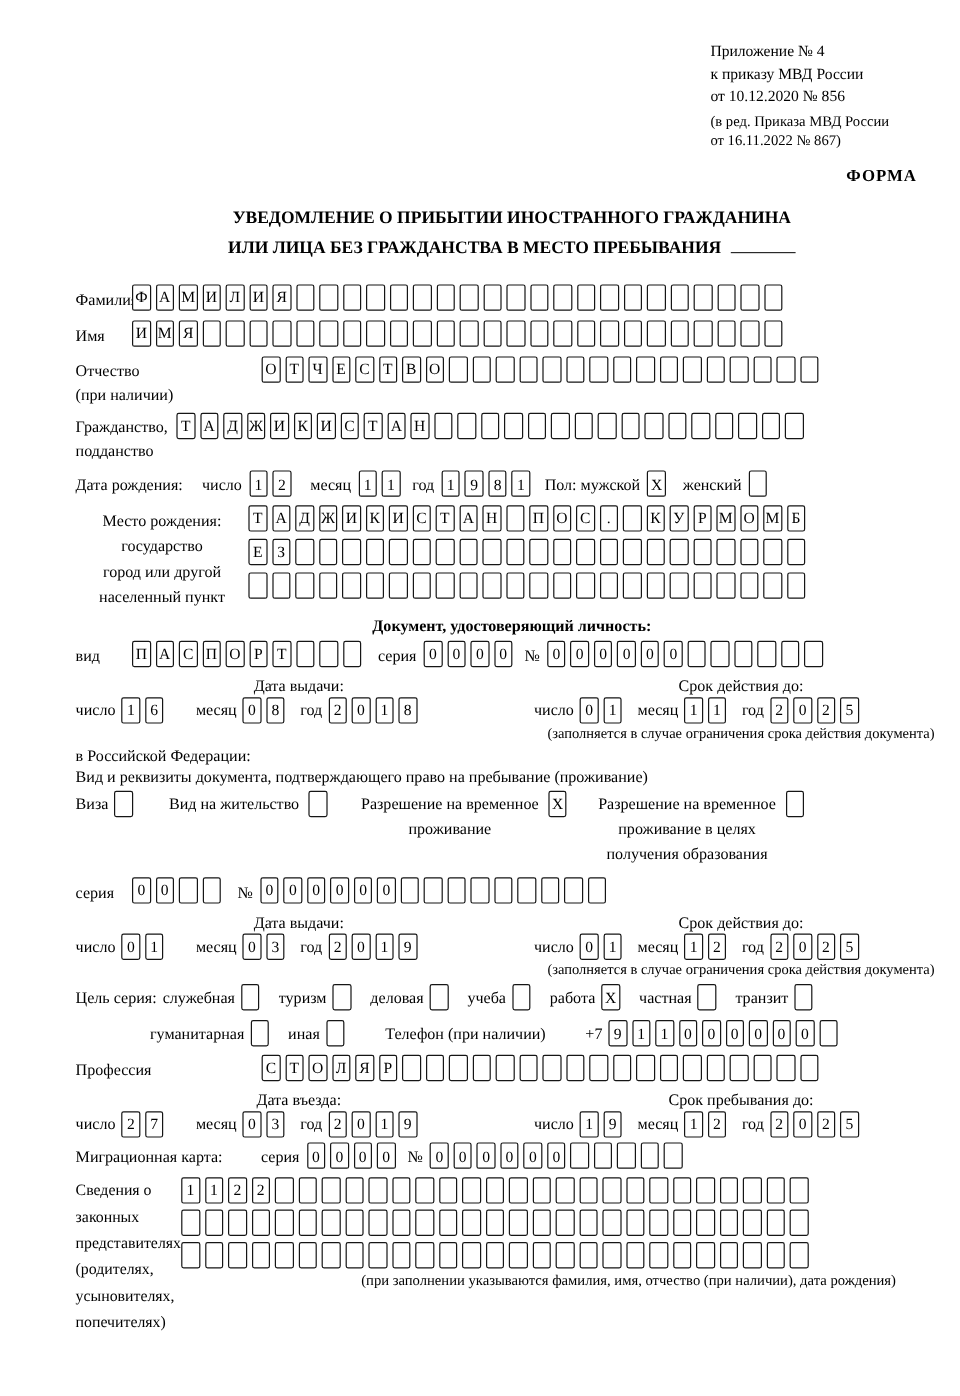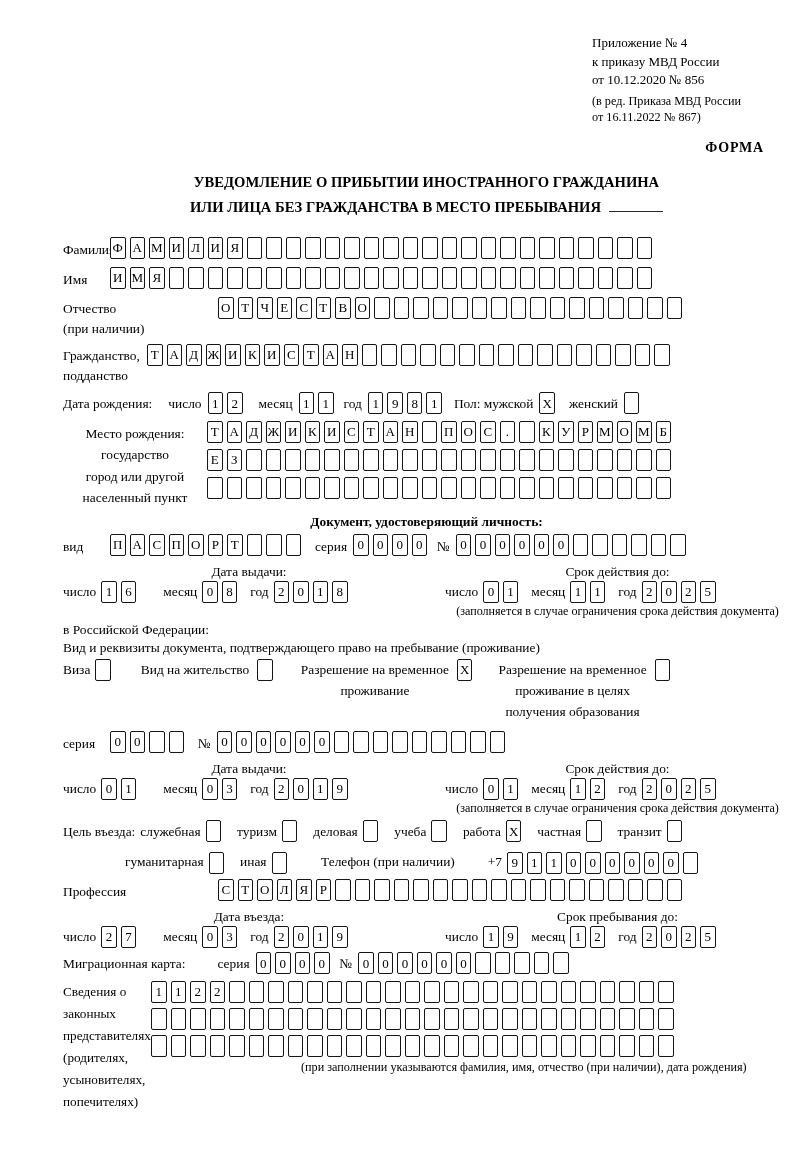--- a/index.html
+++ b/index.html
@@ -542,21 +542,21 @@
               <span class="cell">0</span>
               <span class="cell">2</span>
               <span class="cell">5</span>
             </span>
         </div>
         <div class="dpnote">(заполняется в случае ограничения срока действия документа)</div>
       </div>
     </div>
 
     <div class="frow" style="align-items:center">
-      <span class="plb">Цель въезда:</span>
+      <span class="plb">Цель серия:</span>
       <span class="plb">служебная</span>
       <span class="cells">
           <span class="cell"></span>
         </span>
       <span class="plb gapL">туризм</span>
       <span class="cells">
           <span class="cell"></span>
         </span>
       <span class="plb gapL">деловая</span>
       <span class="cells">
@@ -573,21 +573,21 @@
       <span class="plb gapL">частная</span>
       <span class="cells">
           <span class="cell"></span>
         </span>
       <span class="plb gapL">транзит</span>
       <span class="cells">
           <span class="cell"></span>
         </span>
     </div>
 
-    <div class="frow purp2" style="align-items:flex-end">
+    <div class="frow purp2" style="align-items:center">
       <span class="plb">гуманитарная</span>
       <span class="cells">
           <span class="cell"></span>
         </span>
       <span class="plb gapL">иная</span>
       <span class="cells">
           <span class="cell"></span>
         </span>
       <span class="plb" style="margin-left:30px">Телефон (при наличии)</span>
       <span class="plb" style="margin-left:28px">+7</span>

